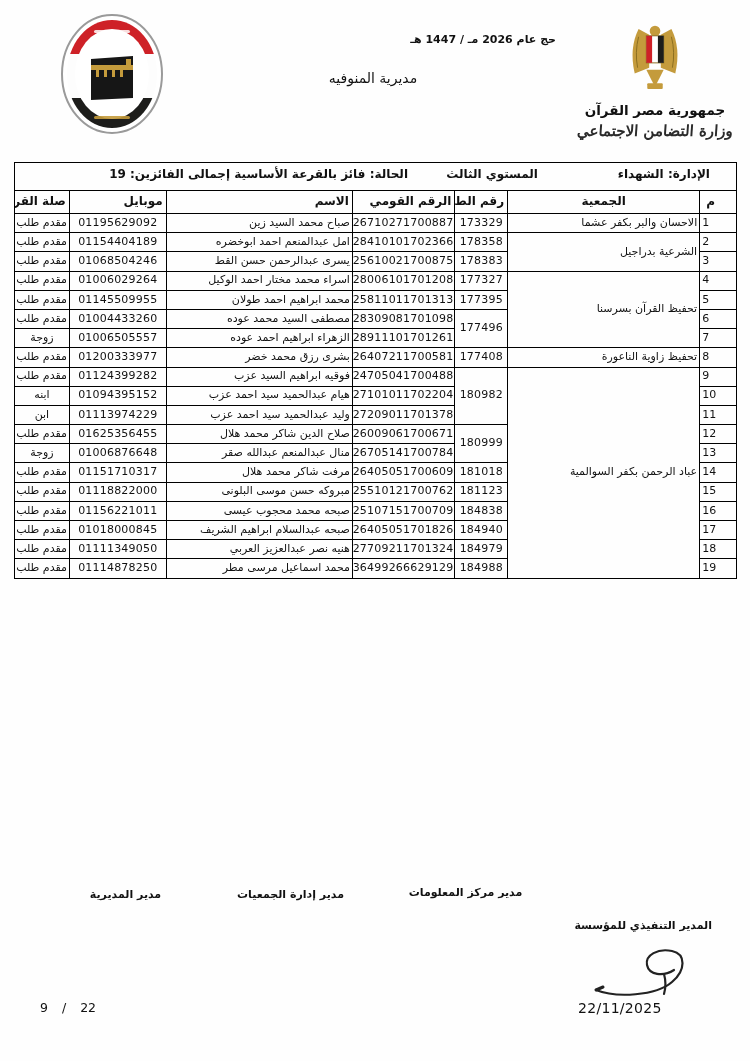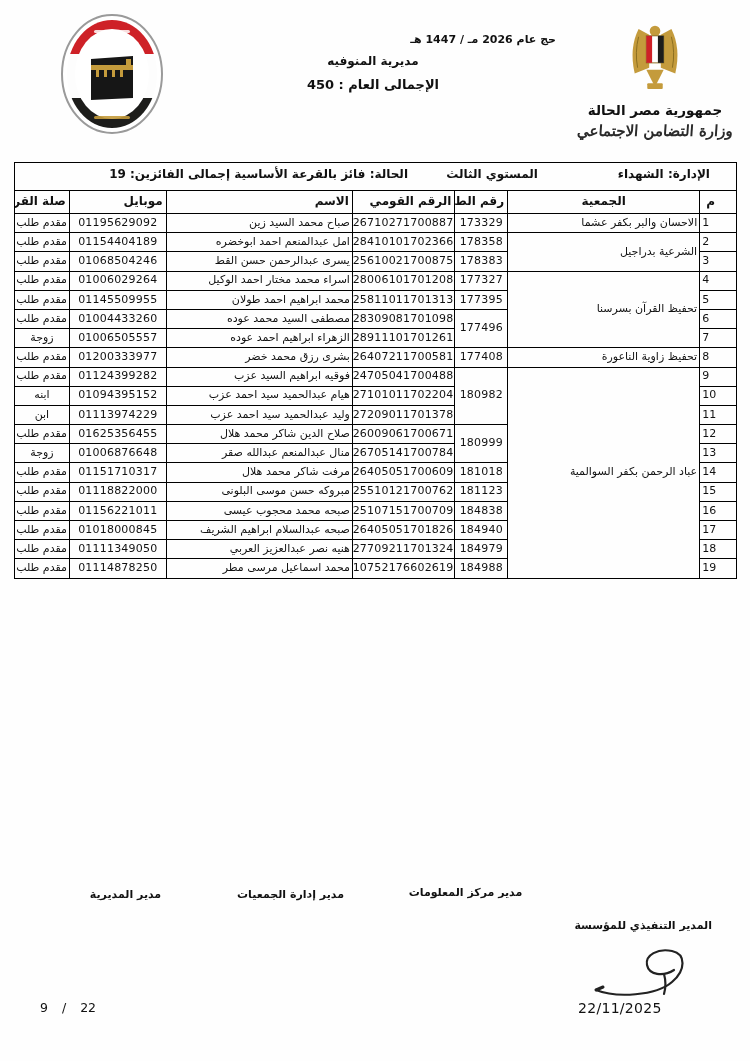--- a/index.html
+++ b/index.html
@@ -11,21 +11,21 @@
   
   .kaaba-logo{position:absolute;left:60px;top:12px;width:104px;height:124px;}
   .emblem-block{position:absolute;right:0px;top:22px;width:190px;text-align:center;direction:rtl;}
   .emblem-svg{display:block;margin:0 auto;width:58px;height:74px;}
   .country-name{font-size:13.5px;font-weight:bold;margin-top:6px;white-space:nowrap;}
   .ministry-name{font-family:"DejaVu Serif","Liberation Serif",serif;font-size:15px;font-weight:bold;
     color:#2b2b2b;margin-top:4px;white-space:nowrap;transform:skewX(-4deg);}
   .title-block{position:absolute;left:190px;top:26px;width:366px;text-align:center;direction:rtl;}
   .doc-title{font-size:15.5px;font-weight:bold;}
   .doc-subtitle{font-size:11px;font-weight:bold;margin-top:7px;text-align:right;}
-  .doc-directorate{font-size:12px;font-weight:bold;margin-top:8px;}
+  .doc-directorate{font-size:14px;font-weight:normal;margin-top:24px;}
   .doc-total{font-size:13px;font-weight:bold;margin-top:9px;}
   
   .results-table{
     position:absolute;top:162px;left:14px;width:723px;
     border-collapse:collapse;direction:rtl;table-layout:fixed;
   }
   .results-table td,.results-table th{
     border:1px solid #000;padding:0 2px;font-size:11px;line-height:1.15;
     overflow:hidden;white-space:nowrap;box-sizing:border-box;
   }
@@ -99,28 +99,27 @@
         <circle cx="30" cy="8" r="5.5"></circle>
         <rect x="22" y="62" width="16" height="6" rx="1"></rect>
       </g>
       <g stroke="#8a6d1f" stroke-width="1" fill="none">
         <path d="M13,14 Q9,30 12,46 M47,14 Q51,30 48,46"></path>
       </g>
       <rect x="21" y="13" width="18" height="28" fill="#ffffff" stroke="#8a6d1f"></rect>
       <rect x="21" y="13" width="6" height="28" fill="#ce2127"></rect>
       <rect x="33" y="13" width="6" height="28" fill="#1d1d1b"></rect>
     </svg>
-    <div class="country-name">جمهورية مصر الحالة</div>
+    <div class="country-name">جمهورية مصر القرآن</div>
     <div class="ministry-name">وزارة التضامن الاجتماعي</div>
   </div>
 
   <div class="title-block">
     <div class="doc-subtitle">حج عام 2026 مـ / 1447 هـ</div>
     <div class="doc-directorate">مديرية المنوفيه</div>
-    <div class="doc-total">الإجمالى العام : 450</div>
   </div>
 
   <table class="results-table">
     <colgroup>
       <col style="width:5.1%">
         <col style="width:26.6%">
         <col style="width:7.3%">
       <col style="width:14.2%">
         <col style="width:25.8%">
         <col style="width:13.4%">
@@ -289,21 +288,21 @@
           <td class="c-num">18</td>
           <td class="c-req">184979</td>
           <td class="c-nid">27709211701324</td>
           <td class="c-name">هنيه نصر عبدالعزيز العربي</td>
           <td class="c-mob">01111349050</td>
           <td class="c-rel">مقدم طلب</td>
         </tr>
         <tr>
           <td class="c-num">19</td>
           <td class="c-req">184988</td>
-          <td class="c-nid">10752176602619</td>
+          <td class="c-nid">36499266629129</td>
           <td class="c-name">محمد اسماعيل مرسى مطر</td>
           <td class="c-mob">01114878250</td>
           <td class="c-rel">مقدم طلب</td>
         </tr>
       </tbody>
   </table>
 
   <div class="sig sig-mudiriya">مدير المديرية</div>
   <div class="sig sig-assoc-admin">مدير إدارة الجمعيات</div>
   <div class="sig sig-info-center">مدير مركز المعلومات</div>

